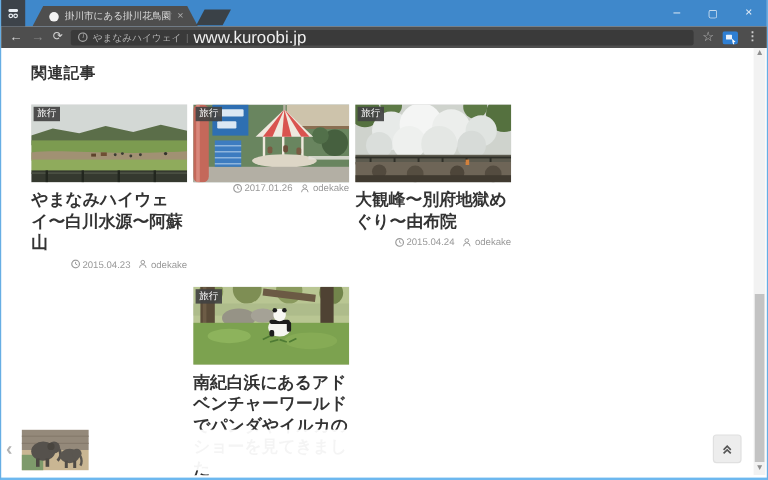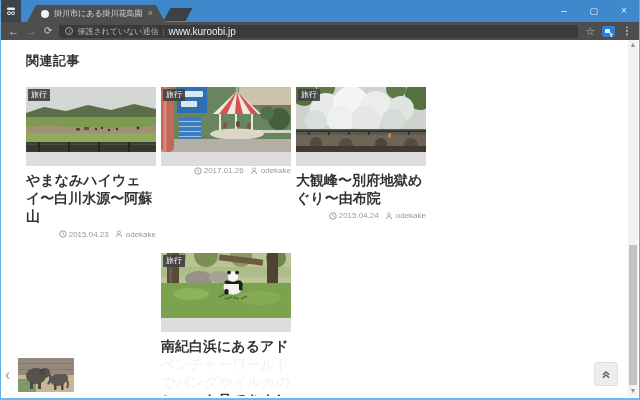--- a/index.html
+++ b/index.html
@@ -27,34 +27,34 @@
   .nav-ico { font-size:11px; line-height:1; }
   .back    { color:#d8d8d8; }
   .forward { color:#878787; }
   .reload  { color:#cfcfcf; font-size:10px; }
   .urlbar { flex:1; height:13px; background:#3a3a3a; border-radius:2px; display:flex; align-items:center;
             padding:0 6px; gap:4px; overflow:hidden; white-space:nowrap; }
   .info-ico { width:8px; height:8px; border:1px solid #a8a8a8; border-radius:50%; color:#a8a8a8;
               font-size:6px; line-height:6px; text-align:center; font-style:italic; flex:none; }
   .sec-text { font-size:8px; color:#b5b5b5; }
   .url-sep  { font-size:8px; color:#737373; }
-  .url-domain { font-size:10px; color:#efefef; }
+  .url-domain { font-size:14px; color:#efefef; }
   .url-path { font-size:8px; color:#a5a5a5; }
   .star { font-size:11px; color:#bdbdbd; line-height:1; }
   .ext-ico { width:13px; height:11px; flex:none; }
   .menu-dots { font-size:10px; color:#cfcfcf; font-weight:bold; line-height:1; }
 
   
   .content { position:absolute; top:40px; left:1px; right:1px; bottom:2px; background:#fff; overflow:hidden; }
   .page-inner { padding:12px 24px 0 24px; }
   .page-heading { font-size:13px; font-weight:bold; color:#333; margin-bottom:17px; letter-spacing:.5px; }
   .cards { display:flex; gap:5px; }
   .cards.row2 { margin-top:14px; margin-left:135px; }
   .card { width:130px; cursor:pointer; }
-  .thumb { position:relative; width:130px; height:79px; overflow:hidden; background:#ddd; }
+  .thumb { position:relative; width:130px; height:65px; overflow:hidden; background:#ddd; }
   .thumb svg { display:block; width:130px; height:65px; }
   .badge { position:absolute; top:2px; left:2px; background:rgba(66,66,66,.92); color:#fff;
            font-size:8px; padding:1px 3px; line-height:1.3; }
   .card-title { font-size:14px; font-weight:bold; color:#333; line-height:1.3; margin:5px 0 4px; }
   .card-meta { display:flex; justify-content:flex-end; align-items:center; gap:2px; font-size:8px; color:#999; }
   .meta-ico { width:8px; height:8px; flex:none; }
   .meta-author { margin-left:1px; }
   .meta-date { margin-right:4px; }
 
   
@@ -101,21 +101,21 @@
       <div class="win-btn">×</div>
     </div>
   </div>
 
   <div class="toolbar">
     <span class="nav-ico back">←</span>
     <span class="nav-ico forward">→</span>
     <span class="nav-ico reload">⟳</span>
     <div class="urlbar">
       <span class="info-ico">i</span>
-      <span class="sec-text">保護されていない通信</span>
+      <span class="sec-text">やまなみハイウェイ</span>
       <span class="url-sep">|</span>
       <span class="url-domain">www.kuroobi.jp</span>
     </div>
     <span class="star">☆</span>
     <svg class="ext-ico" viewBox="0 0 13 11">
         <rect x="0" y="0" width="13" height="11" rx="2" fill="#2f7fd3"></rect>
         <rect x="3" y="3" width="5" height="4" rx="0.5" fill="#eaf2fb"></rect>
         <path d="M8 6 L11 9 L9.4 9.2 L10 11 L9 11 L8.4 9.3 Z" fill="#fff"></path>
       </svg>
     <span class="menu-dots">⋮</span>

